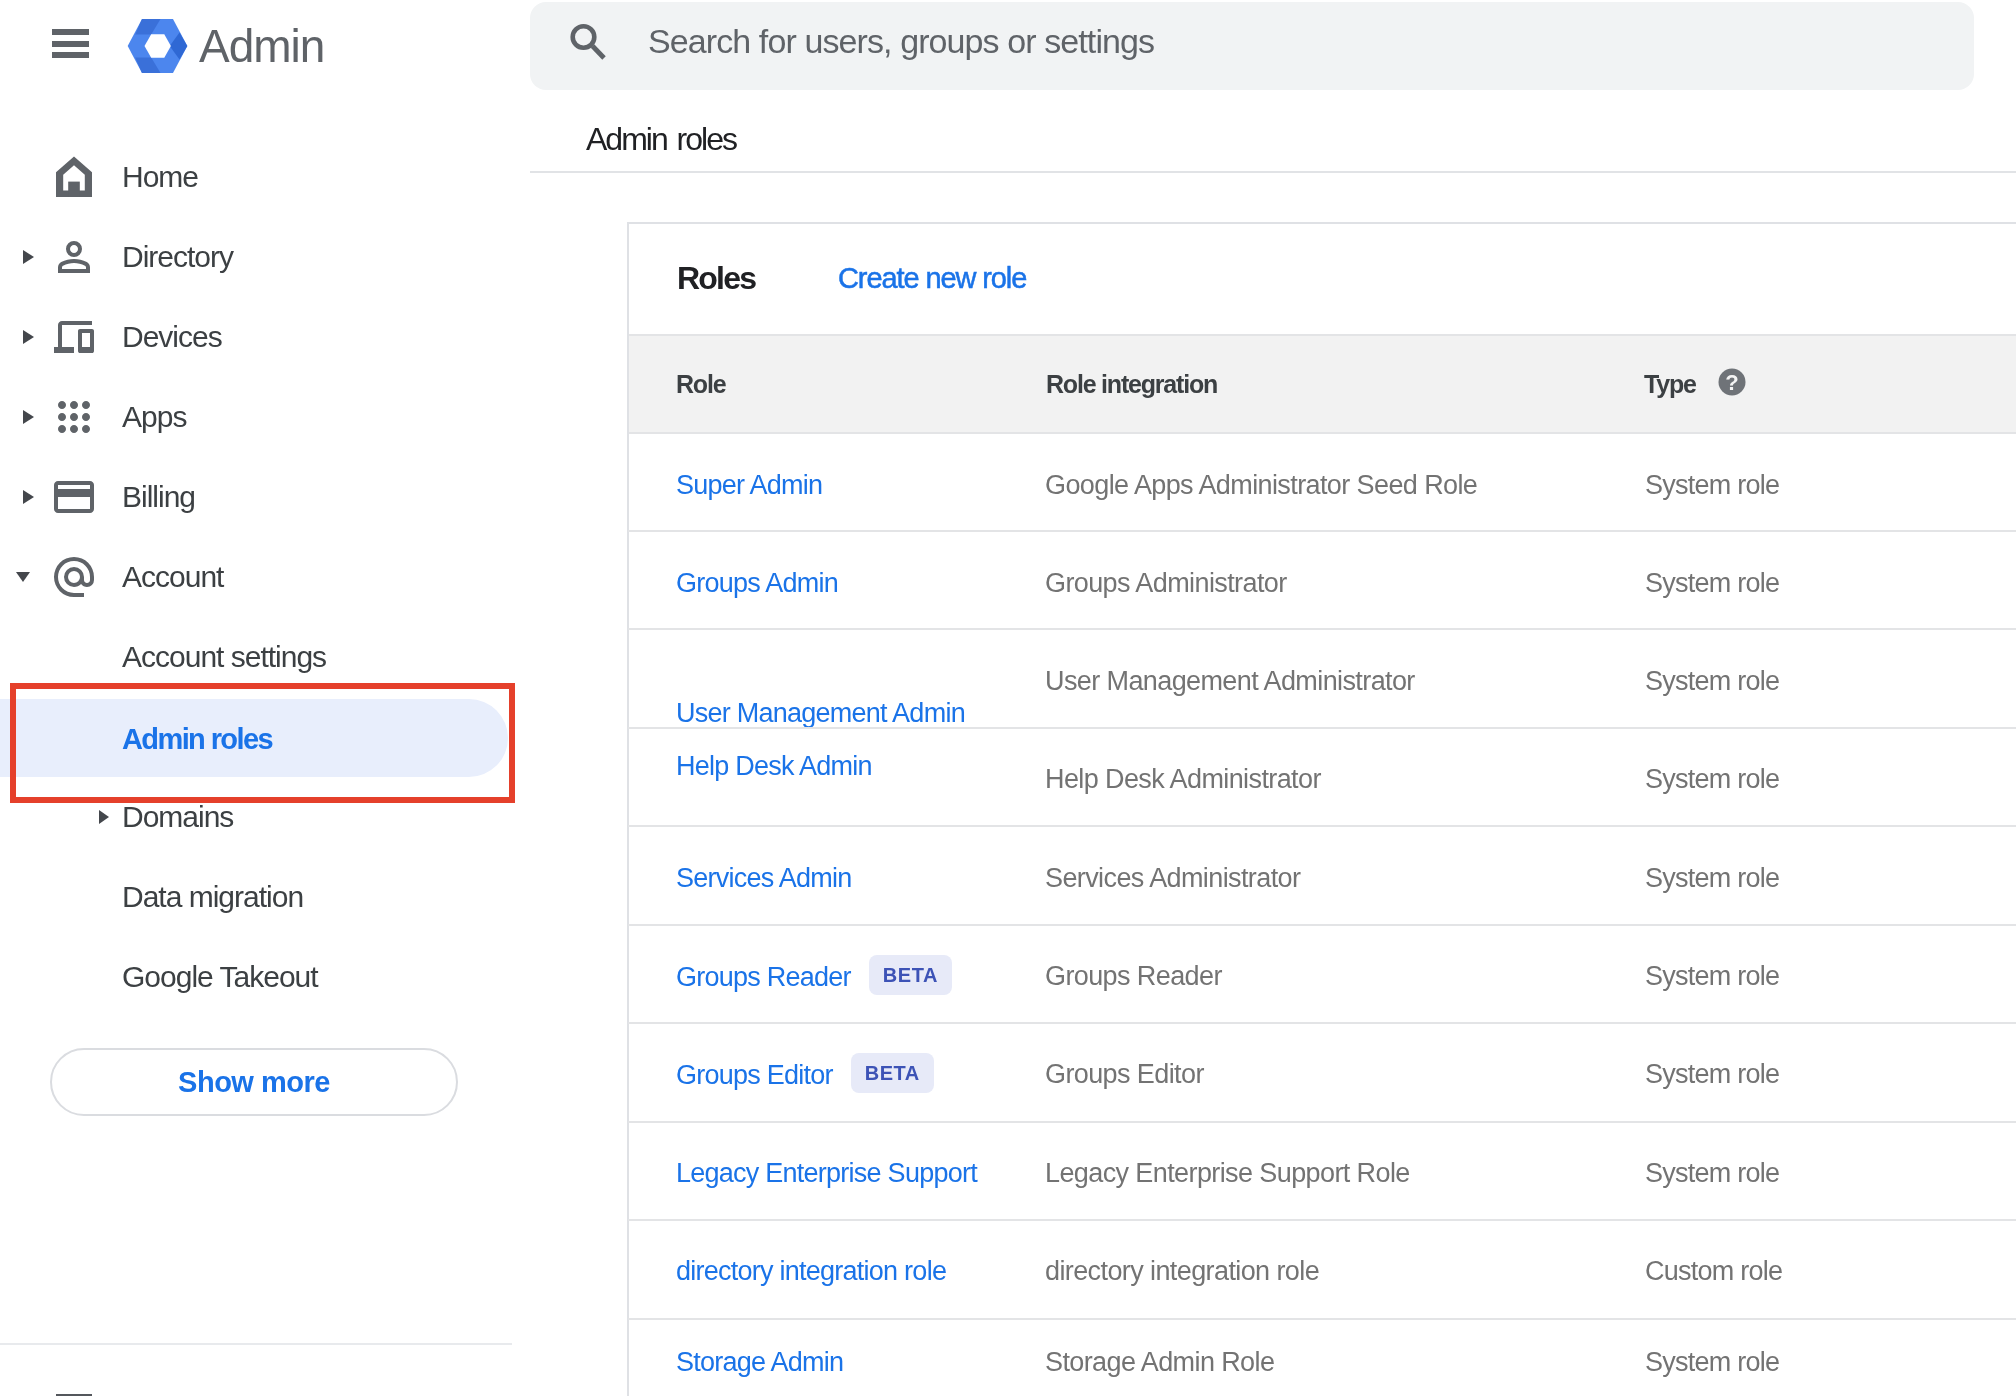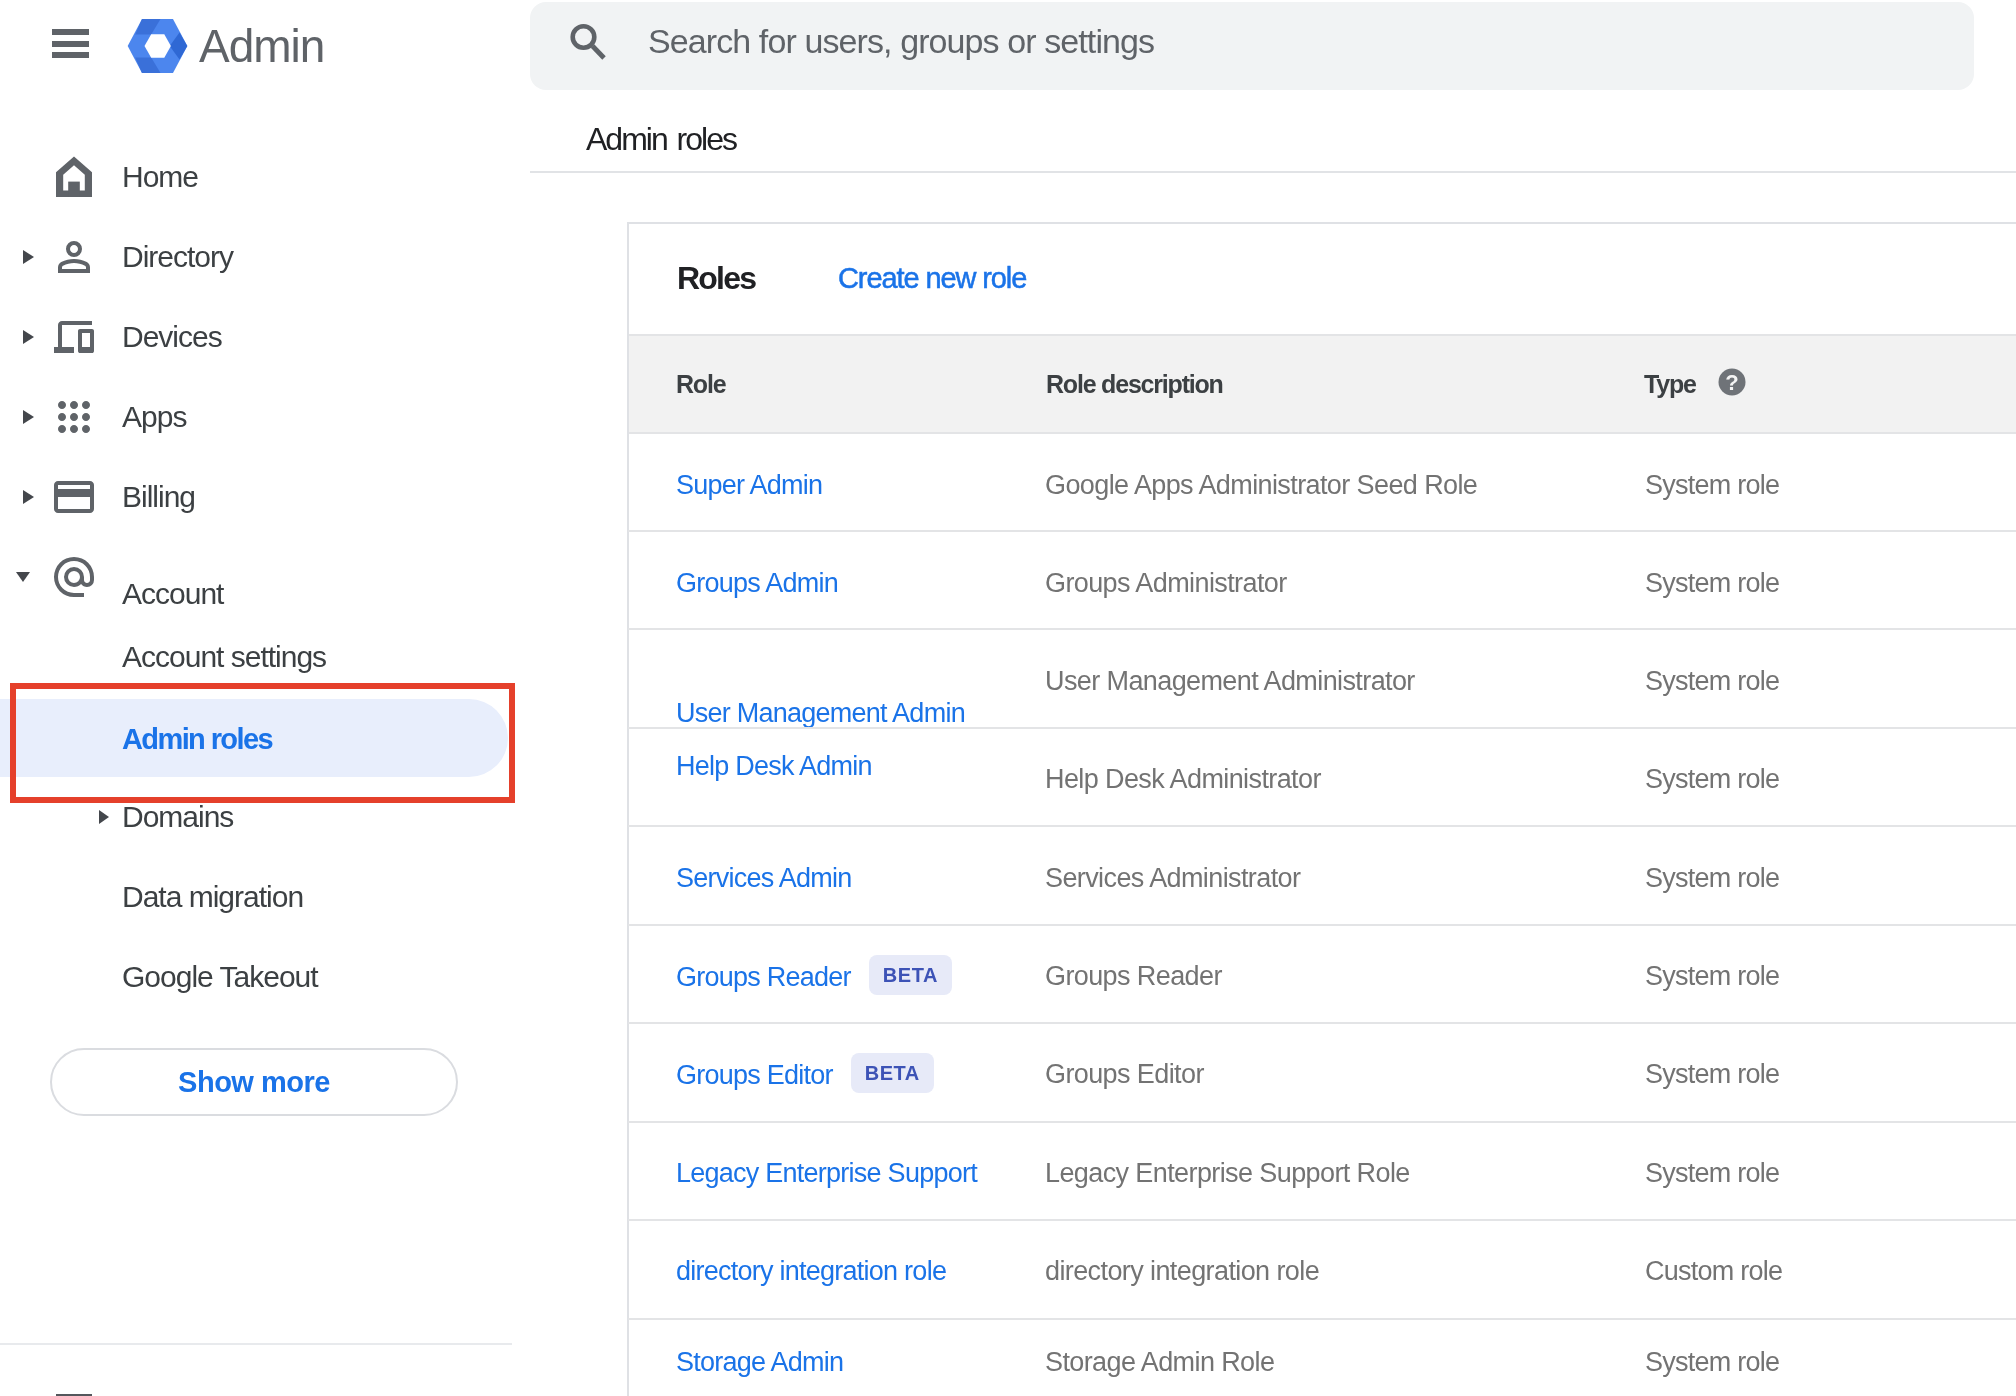--- a/index.html
+++ b/index.html
@@ -70,21 +70,21 @@
 <div class="tri-r" style="left:23px;top:490px;"></div>
 <svg class="icon" style="left:50px;top:473px;" viewBox="0 -960 960 960">
     <path d="M880-720v480q0 33-23.5 56.5T800-160H160q-33 0-56.5-23.5T80-240v-480q0-33 23.5-56.5T160-800h640q33 0 56.5 23.5T880-720ZM160-640h640v-80H160v80Zm0 160v240h640v-240H160Zm0 240v-480 480Z"></path>
   </svg>
 <div class="navtxt" style="top:473px;">Billing</div>
 
 <div class="tri-d" style="left:16px;top:572px;"></div>
 <svg class="icon" style="left:50px;top:553px;" viewBox="0 -960 960 960">
     <path d="M480-80q-83 0-156-31.5T197-197q-54-54-85.5-127T80-480q0-83 31.5-156T197-763q54-54 127-85.5T480-880q83 0 156 31.5T763-763q54 54 85.5 127T880-480v58q0 59-40.5 100.5T740-280q-35 0-66-15t-52-43q-29 29-65.5 43.5T480-280q-83 0-141.5-58.5T280-480q0-83 58.5-141.5T480-680q83 0 141.5 58.5T680-480v58q0 26 17 44t43 18q26 0 43-18t17-44v-58q0-134-93-227t-227-93q-134 0-227 93t-93 227q0 134 93 227t227 93h200v80H480Zm0-280q50 0 85-35t35-85q0-50-35-85t-85-35q-50 0-85 35t-35 85q0 50 35 85t85 35Z"></path>
   </svg>
-<div class="navtxt" style="top:570px;">Account</div>
+<div class="navtxt" style="top:553px;">Account</div>
 
 <div class="navtxt" style="top:633px;">Account settings</div>
 
 <div class="abs" style="left:0;top:699px;width:508px;height:78px;background:#e8eefc;border-radius:0 39px 39px 0;"></div>
 <div class="navtxt" style="top:715px;color:#1a73e8;font-weight:bold;letter-spacing:-1.6px;font-size:29px;">Admin roles</div>
 <div class="abs" style="left:10px;top:683px;width:505px;height:120px;border:6px solid #e5402b;"></div>
 
 <div class="tri-r" style="left:99px;top:810px;border-left-width:10px;border-top-width:7px;border-bottom-width:7px;"></div>
 <div class="navtxt" style="top:793px;">Domains</div>
 
@@ -97,21 +97,21 @@
 <div class="abs" style="left:0;top:1343px;width:512px;height:0;border-top:2px solid #e8eaed;"></div>
 <div class="abs" style="left:56px;top:1394px;width:36px;height:3px;background:#54575c;"></div>
 
 <div class="abs" style="left:627px;top:222px;width:1395px;height:1180px;border:2px solid #dfe1e5;background:#fff;"></div>
 
 <div class="abs" style="left:677px;top:256px;height:44px;line-height:44px;font-size:32px;font-weight:bold;color:#202124;letter-spacing:-1.8px;">Roles</div>
 <div class="abs" style="left:838px;top:256px;height:44px;line-height:44px;font-size:29px;color:#1a73e8;letter-spacing:-1.1px;-webkit-text-stroke:0.5px #1a73e8;">Create new role</div>
 
 <div class="abs" style="left:629px;top:334px;right:0;height:100px;background:#f2f2f2;border-top:2px solid #e3e4e6;border-bottom:2px solid #e3e4e6;"></div>
 <div class="abs" style="left:676px;top:334px;height:100px;line-height:100px;font-size:25px;font-weight:bold;color:#3c4043;letter-spacing:-1.2px;">Role</div>
-<div class="abs" style="left:1046px;top:334px;height:100px;line-height:100px;font-size:25px;font-weight:bold;color:#3c4043;letter-spacing:-1.2px;">Role description</div>
+<div class="abs" style="left:1046px;top:334px;height:100px;line-height:100px;font-size:25px;font-weight:bold;color:#3c4043;letter-spacing:-1.2px;">Role integration</div>
 <div class="abs" style="left:1644px;top:334px;height:100px;line-height:100px;font-size:25px;font-weight:bold;color:#3c4043;letter-spacing:-1.2px;">Type</div>
 <svg class="abs" style="left:1718px;top:368px;" width="28" height="28" viewBox="0 0 28 28">
   <circle cx="14" cy="14" r="13.5" fill="#6f7378"></circle>
   <text x="14" y="21.5" text-anchor="middle" font-family="Liberation Sans, sans-serif" font-size="22" font-weight="bold" fill="#f4f4f4">?</text>
 </svg>
 
 <div class="c1" style="top:468px;">Super Admin</div>
 <div class="c2" style="top:468px;">Google Apps Administrator Seed Role</div>
 <div class="c3" style="top:468px;">System role</div>
 <div class="rowline" style="top:530px;"></div>

